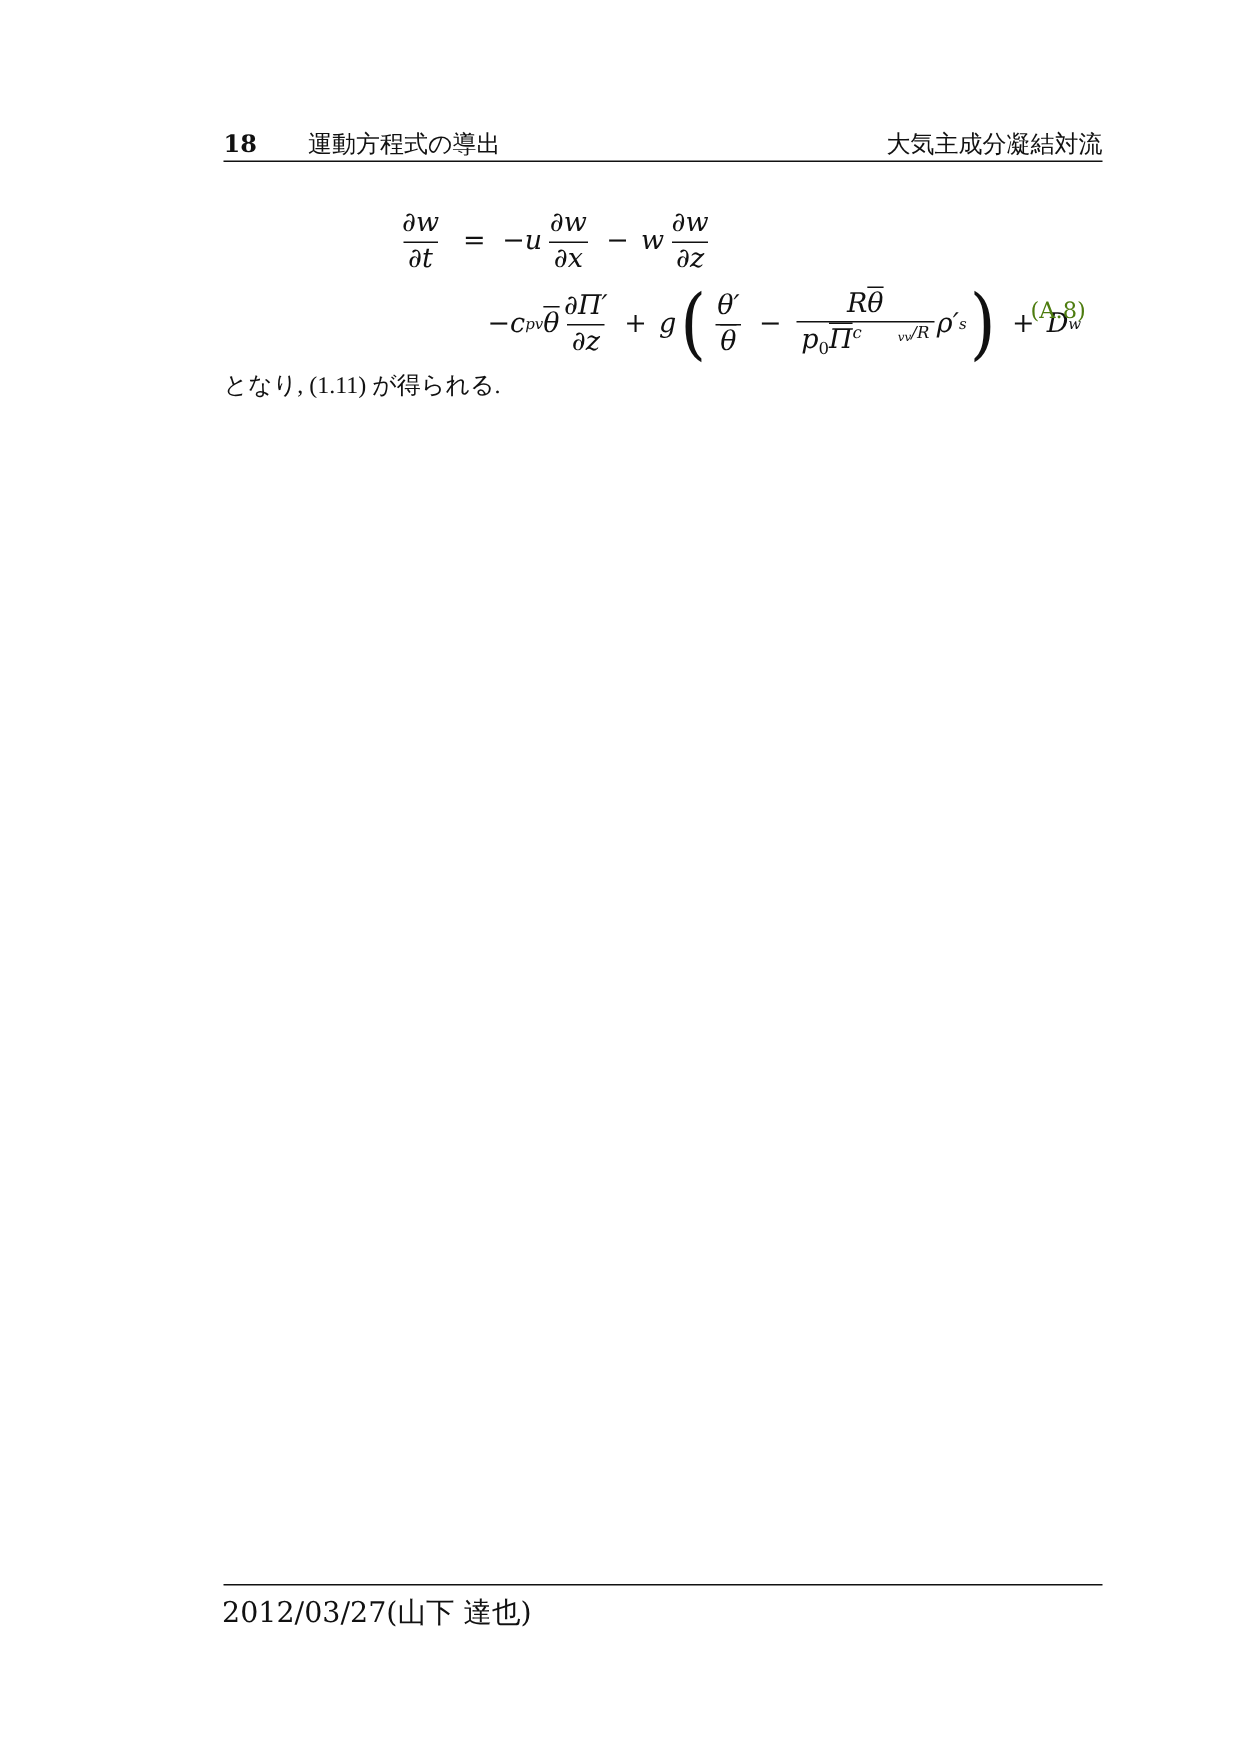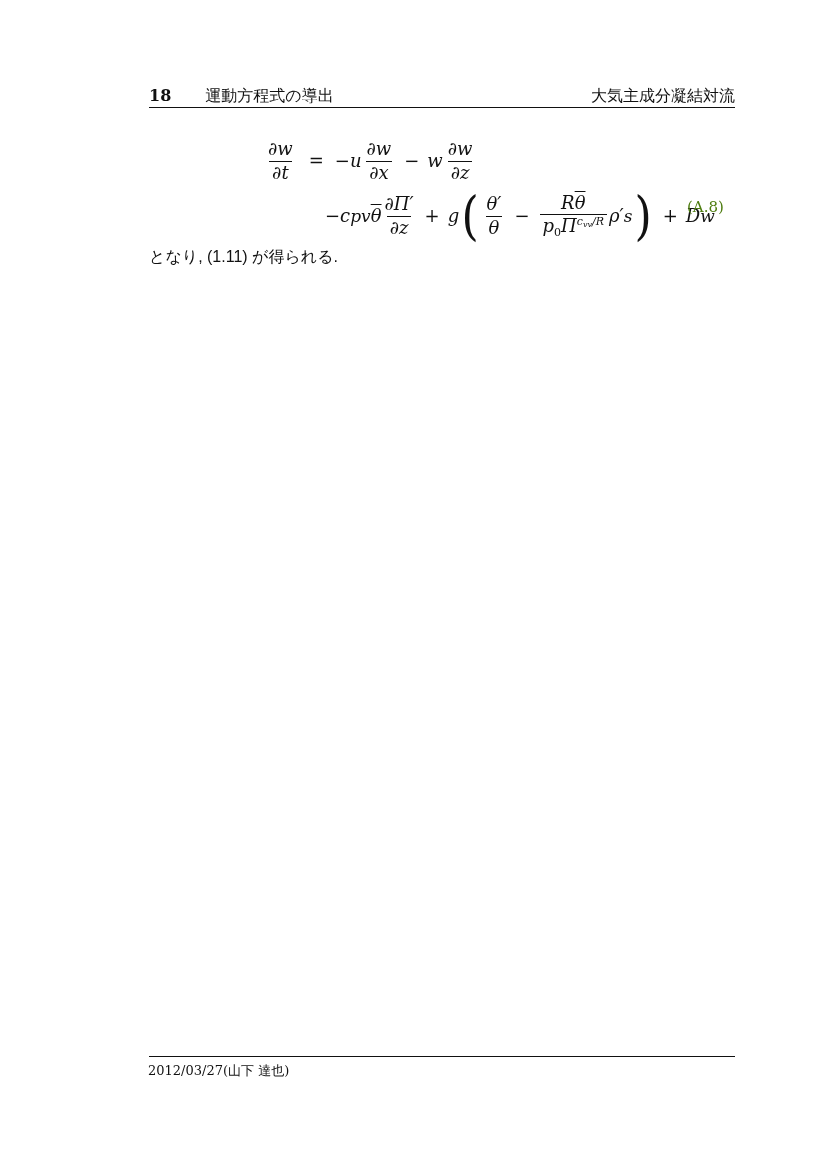--- a/index.html
+++ b/index.html
@@ -37,49 +37,49 @@
   .frac{
     display:inline-flex;flex-direction:column;align-items:center;
     vertical-align:middle;margin:0 2px;text-align:center;
   }
   .frac .num{padding:0 3px 1px;}
   .frac .den{border-top:1px solid #111;padding:1px 3px 0;}
   .op{font-style:normal;margin:0 8px;}
   .rel{margin:0 11px;}
   .tight{margin:0 0;}
   .ov{text-decoration:overline;text-decoration-thickness:1px;}
-  .sb{font-size:17px;font-style:italic;vertical-align:-4px;}
+  .sb{font-size:10px;font-style:italic;vertical-align:-4px;}
   .sbn{font-size:11px;font-style:normal;vertical-align:-4px;}
   .sp{font-size:11px;vertical-align:7px;font-style:italic;}
-  .sp .sbx{font-size:8px;vertical-align:-2px;font-style:italic;}
+  .sp .sbx{font-size:8px;vertical-align:-2px;font-style:italic;margin-left:24px;}
   .bigp{
     font-style:normal;font-size:52px;line-height:56px;
     display:inline-block;transform:scaleX(0.85);margin:0 1px;
     font-weight:normal;
   }
   .eqnum{
     position:absolute;left:687px;top:198px;
     font-family:"DejaVu Serif","Liberation Serif",serif;
     font-style:normal;font-size:15px;color:#4d7c0f;
   }
   
   .bodytext{
     position:absolute;left:149px;top:247px;margin:0;
-    font-family:Liberation Sans, sans-serif;
+    font-family:Liberation Serif, serif;
     font-size:16px;color:#111;
   }
   
   .footer-rule{
     position:absolute;left:149px;top:1056px;width:586px;height:1px;
     background:#111;
   }
   .footer{
     position:absolute;left:148px;top:1062px;
     font-family:"DejaVu Serif","Liberation Serif",serif;
-    font-size:13px;color:#111;
+    font-size:19px;color:#111;
   }
 </style>
 </head>
 <body>
 
 <div class="page">
 
   <div class="header">
     <div class="header-left">
       <span class="pagenum">18</span>

